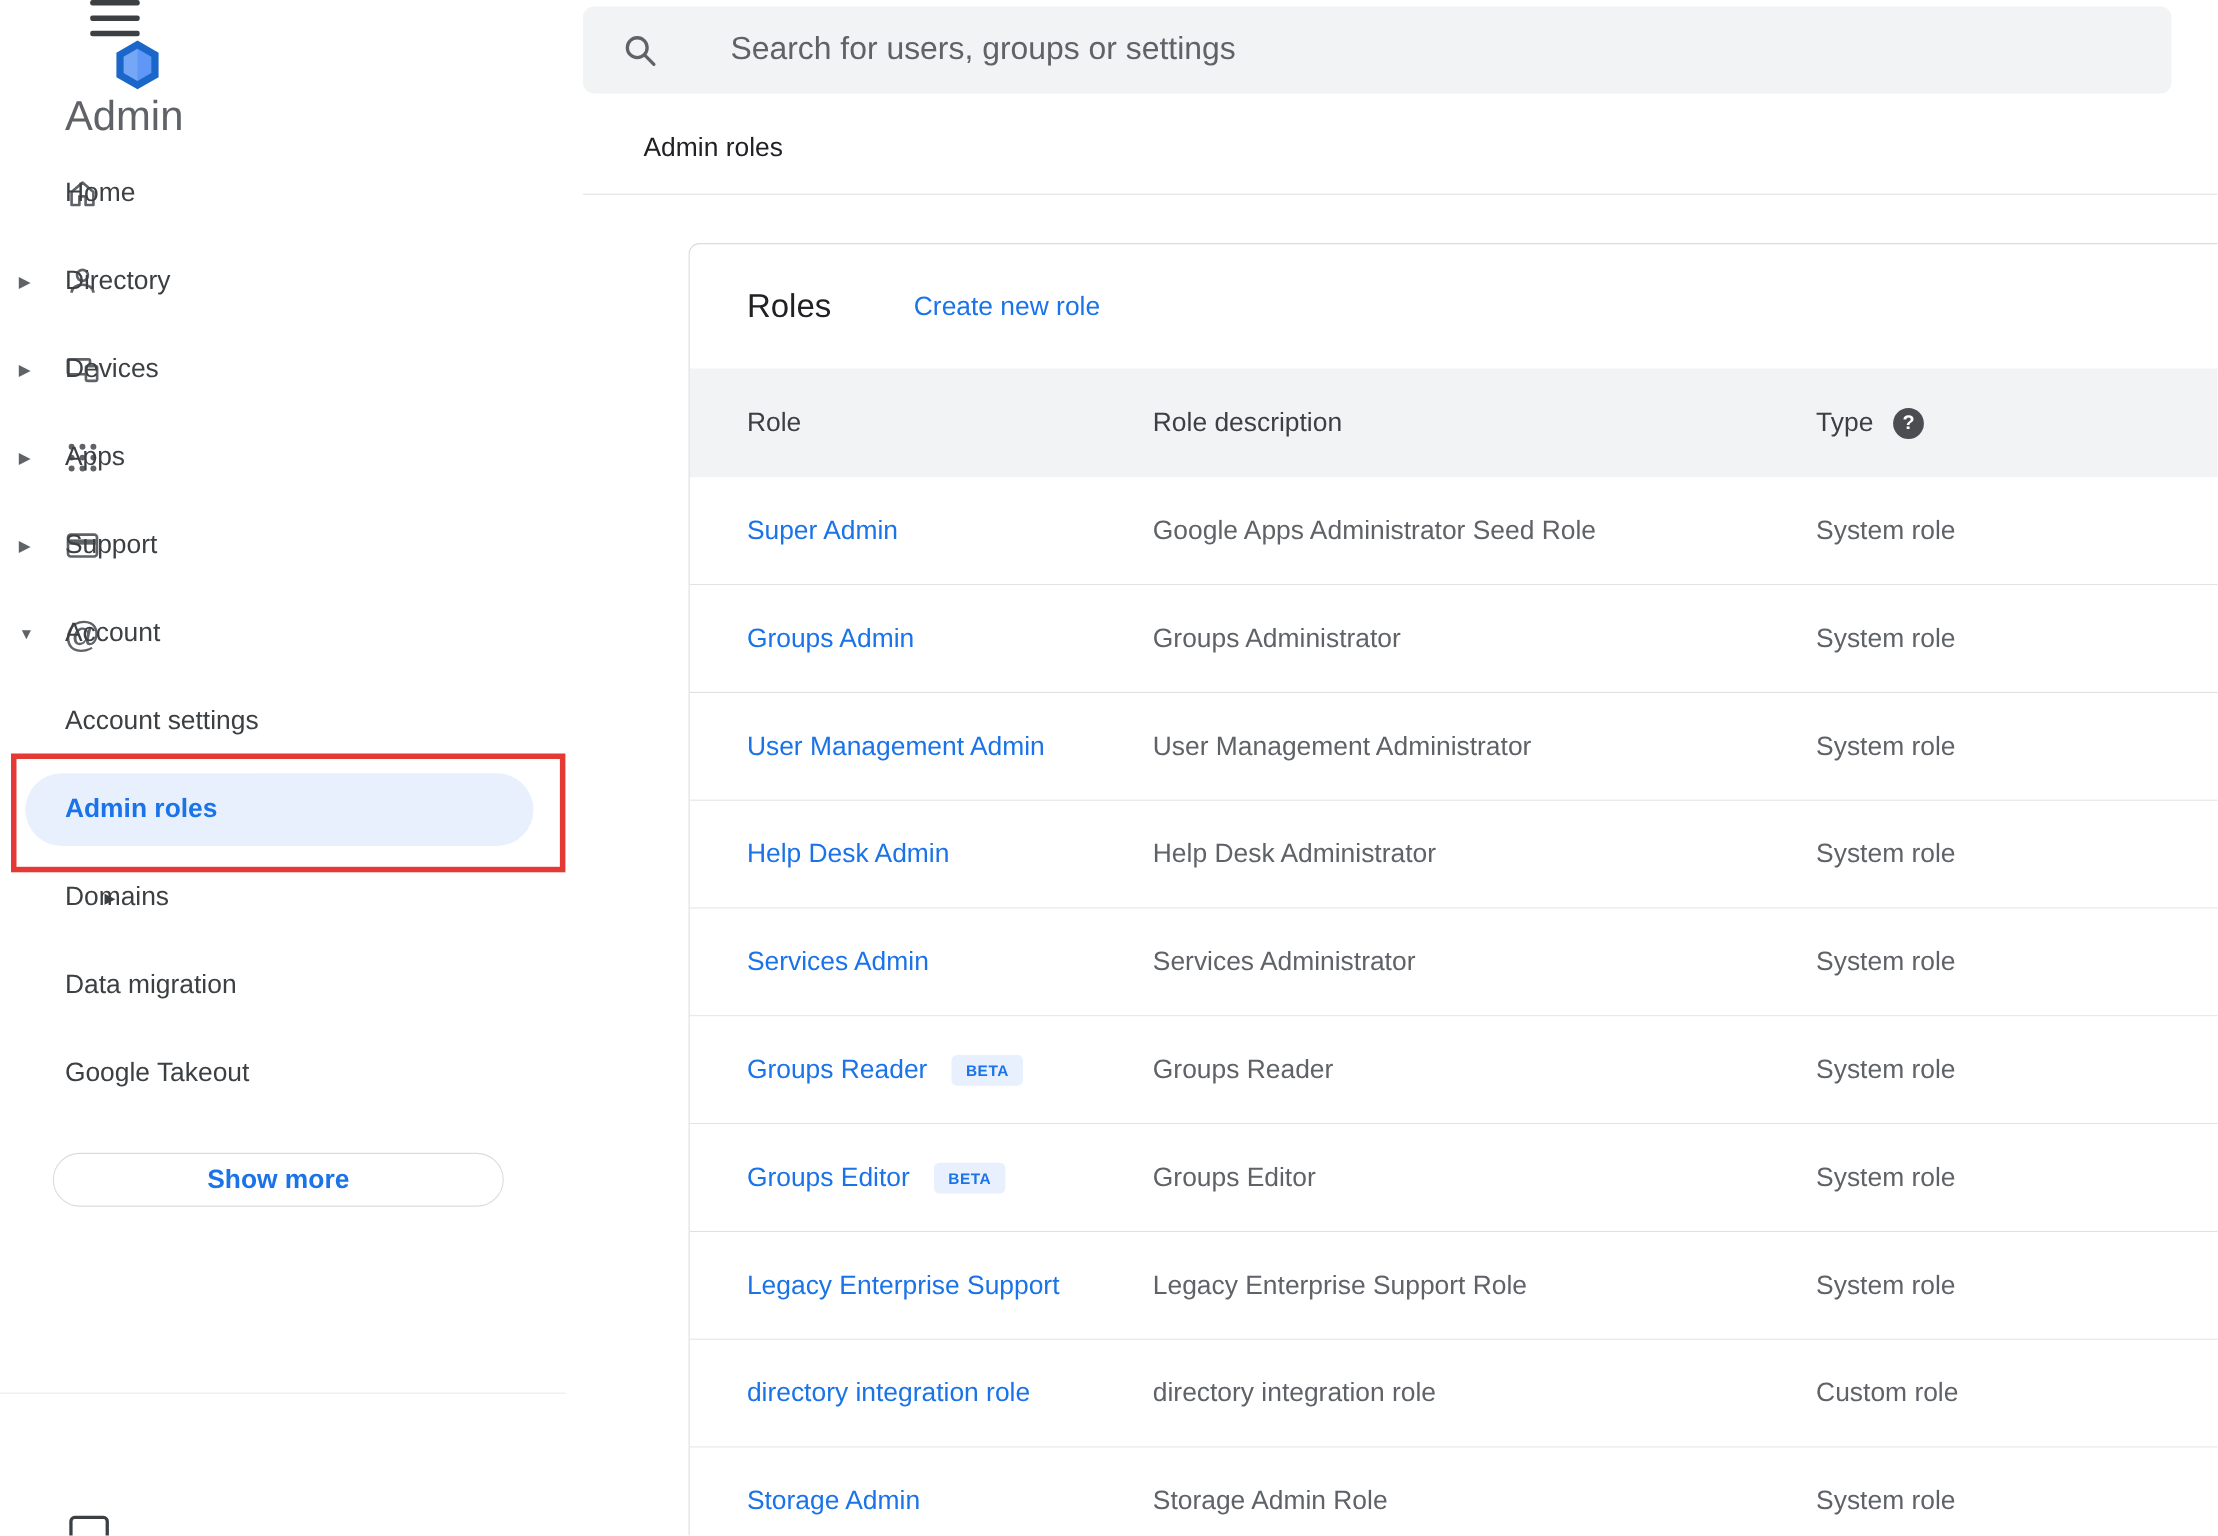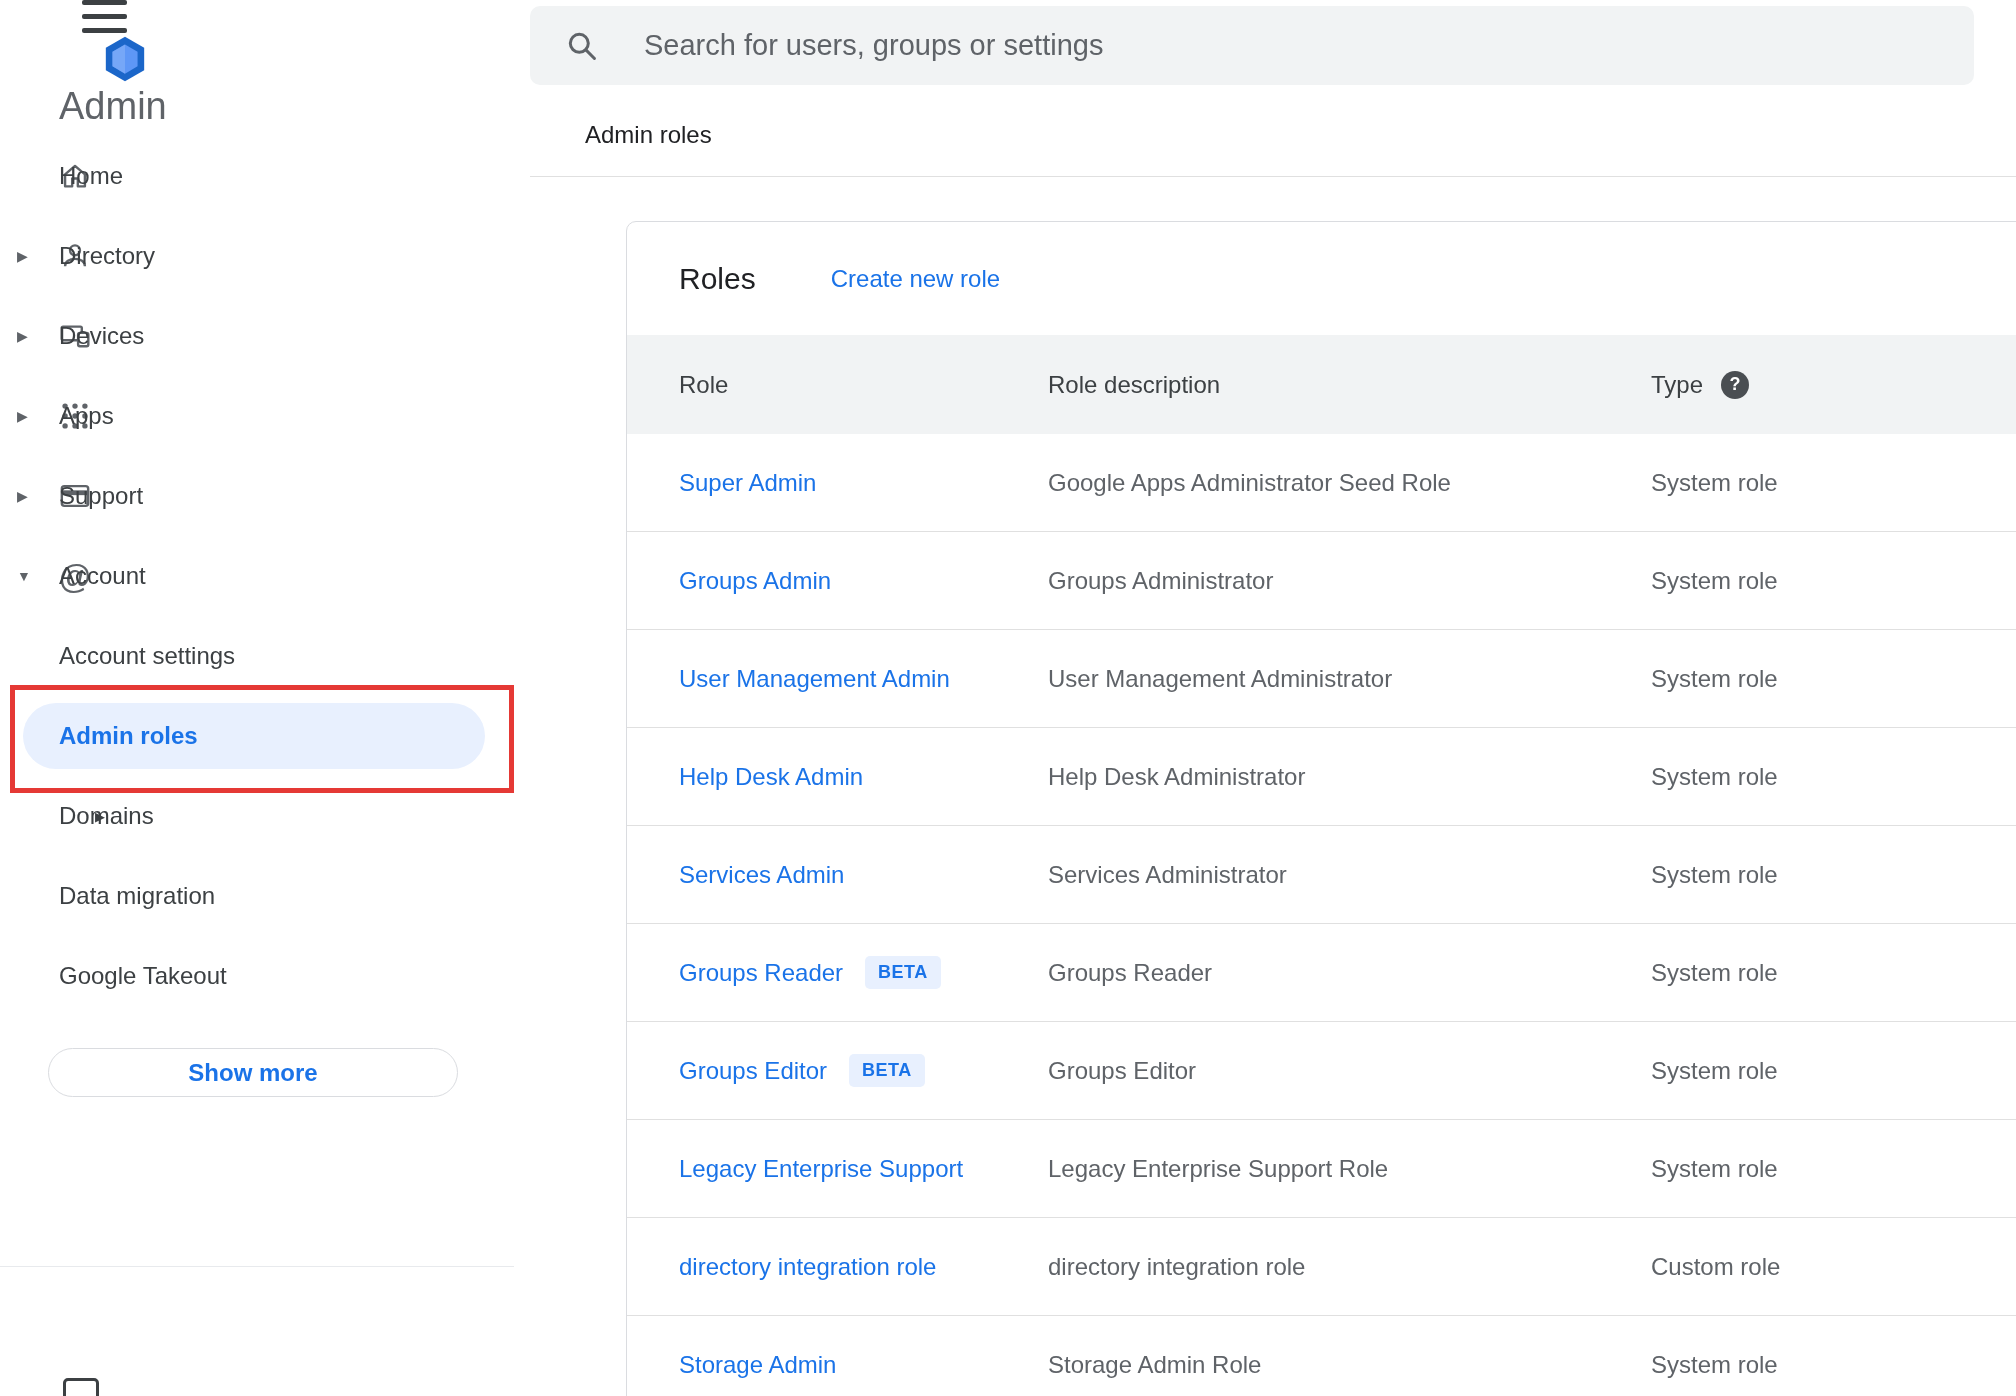--- a/index.html
+++ b/index.html
@@ -35,39 +35,39 @@
   .sidebar-bottom-divider { position: absolute; top: 1266px; left: 0; width: 514px; height: 1px; background: #e8eaed; }
   .bottom-partial-icon { position: absolute; top: 1378px; left: 63px; width: 36px; height: 36px; border: 3px solid #3c4043; border-radius: 5px; }
 
   
   .annotation { position: absolute; left: 10px; top: 685px; width: 504px; height: 108px; border: 5px solid var(--annotation-red, #e53935); z-index: 50; pointer-events: none; }
 
   
   .main { position: absolute; left: 514px; top: 0; right: 0; bottom: 0; }
   .search-bar { position: absolute; left: 16px; top: 6px; width: 1444px; height: 79px; background: var(--header-bg, #f1f3f4); border-radius: 10px; display: flex; align-items: center; padding-left: 34px; }
   .search-icon { width: 36px; height: 36px; display: flex; align-items: center; justify-content: center; }
-  .search-input { flex: 1; margin-left: 42px; border: none; outline: none; background: transparent; font-size: 29px; color: #7f1d1d; font-family: "Liberation Sans", sans-serif; }
+  .search-input { flex: 1; margin-left: 62px; border: none; outline: none; background: transparent; font-size: 29px; color: #7f1d1d; font-family: "Liberation Sans", sans-serif; }
   .search-input::placeholder { color: #5f6368; opacity: 1; }
 
   .breadcrumb { position: absolute; left: 71px; top: 121px; font-size: 24px; color: #202124; }
   .top-divider { position: absolute; left: 16px; right: 0; top: 176px; height: 1px; background: #e0e0e0; }
 
   .card { position: absolute; left: 112px; top: 221px; right: -3px; bottom: -3px; background: #fff; border: 1px solid #dadce0; border-radius: 10px 0 0 0; overflow: hidden; }
   .card-header { height: 113px; display: flex; align-items: center; padding-left: 52px; }
   .card-title { margin: 0; font-size: 30px; font-weight: 400; color: #202124; }
   .create-link { margin-left: 75px; font-size: 24px; color: var(--link-blue, #1a73e8); text-decoration: none; cursor: pointer; }
 
   .table-header { height: 99px; background: var(--header-bg, #f1f3f4); display: grid; grid-template-columns: 369px 603px 1fr; align-items: center; padding-left: 52px; font-size: 24px; color: #3c4043; }
   .th-type { display: flex; align-items: center; gap: 18px; }
   .help { width: 28px; height: 28px; border-radius: 50%; background: #4a4e52; color: #fff; font-size: 18px; font-weight: bold; display: flex; align-items: center; justify-content: center; cursor: pointer; }
 
   .row { height: 98px; display: grid; grid-template-columns: 369px 603px 1fr; align-items: center; padding-left: 52px; border-bottom: 1px solid #e0e0e0; background: #fff; }
   .role-cell { display: flex; align-items: center; }
   .role-link { font-size: 24px; color: var(--link-blue, #1a73e8); text-decoration: none; cursor: pointer; }
-  .beta-badge { margin-left: 22px; background: var(--selected-bg, #e8f0fe); color: var(--link-blue, #1a73e8); font-size: 18px; font-weight: bold; padding: 6px 13px; border-radius: 5px; letter-spacing: 0.5px; text-align: center; }
+  .beta-badge { margin-left: 22px; background: var(--selected-bg, #e8f0fe); color: var(--link-blue, #1a73e8); font-size: 14px; font-weight: bold; padding: 6px 13px; border-radius: 5px; letter-spacing: 0.5px; text-align: center; }
   .desc-cell, .type-cell { font-size: 24px; color: #5f6368; }
 </style>
 </head>
 <body>
 
 <div class="stage">
 
   <aside class="sidebar">
     <div class="sidebar-header">
       <button class="hamburger">

